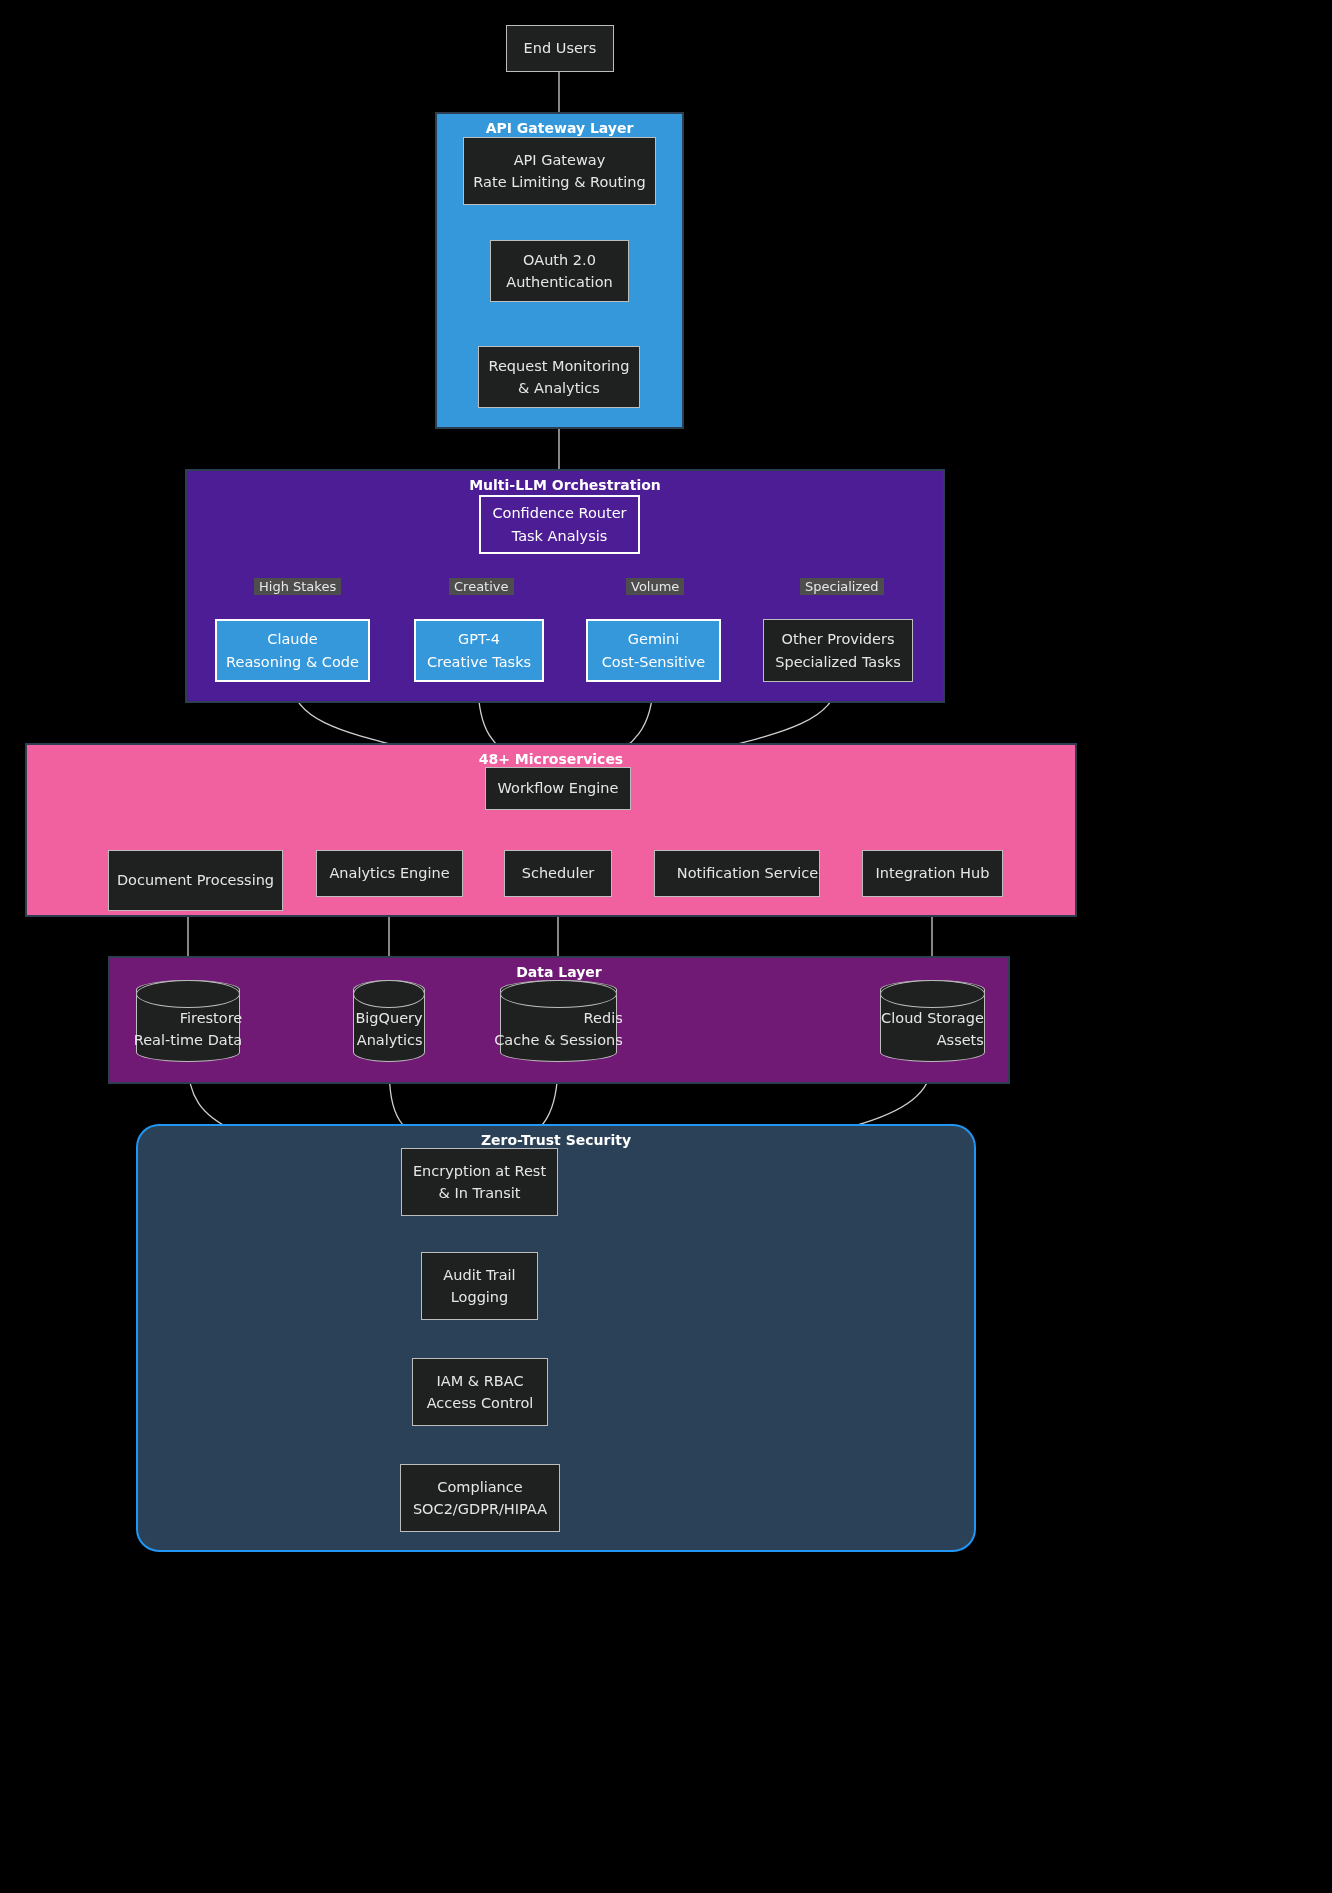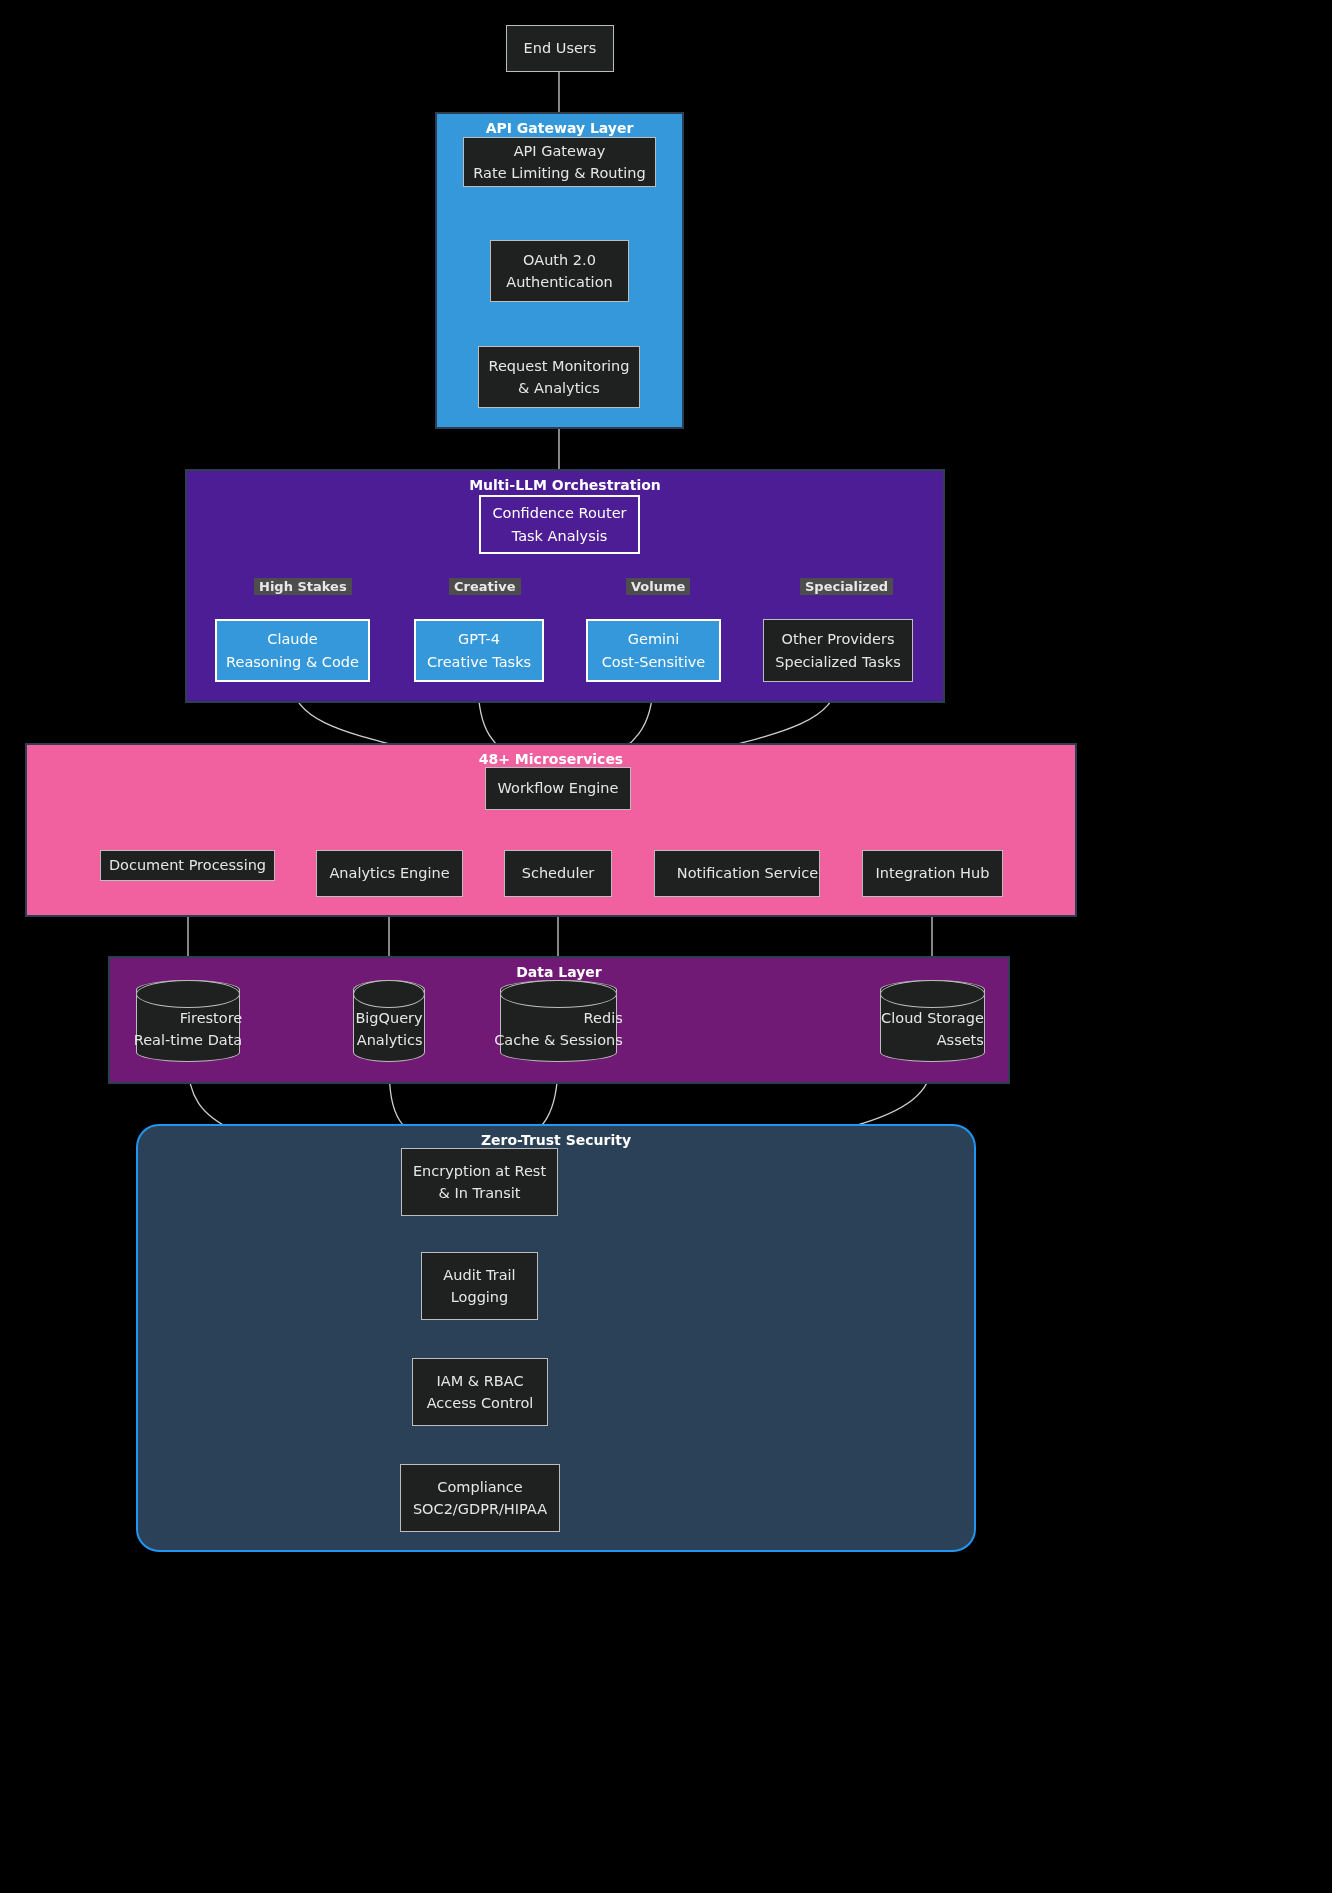--- a/index.html
+++ b/index.html
@@ -29,21 +29,21 @@
        align-items:center;justify-content:center;text-align:center;
        color:#e6e6e6;font-size:14.5px;line-height:1.55;}
   .cyl .cbody{position:absolute;inset:0;background:#1f2020;border:1px solid #bdbdbd;
        border-radius:50% / 12%;}
   .cyl .ctop{position:absolute;left:0;right:0;top:0;height:26px;background:#1f2020;
        border:1px solid #bdbdbd;border-radius:50%;}
   .cyl .clabel{position:relative;z-index:3;padding-top:16px;}
   .cyl .clabel span{display:block;white-space:nowrap;text-align:right;}
 
   .elabel{position:absolute;background:#4d4d4d;color:#e8e8e8;font-size:13px;
-       padding:1px 5px;white-space:nowrap;box-sizing:border-box;font-weight:bold;}
+       padding:1px 5px;white-space:nowrap;box-sizing:border-box;}
 </style>
 </head>
 <body>
 
 <div id="canvas">
 
   <svg class="edges" viewBox="0 0 1332 1893">
     <defs>
       <marker id="ah" markerWidth="9" markerHeight="9" refX="7" refY="4.5" orient="auto" markerUnits="userSpaceOnUse">
         <path d="M0,0 L8,4.5 L0,9 z" fill="#cfcfcf"></path>
@@ -95,21 +95,21 @@
     </g>
   </svg>
 
   <div class="node" style="left:506px;top:25px;width:108px;height:47px;">
     <span>End Users</span>
   </div>
 
   <div class="cluster cl-gateway" style="left:435px;top:112px;width:249px;height:317px;">
     <div class="cluster-title">API Gateway Layer</div>
   </div>
-  <div class="node" style="left:463px;top:137px;width:193px;height:50px;">
+  <div class="node" style="left:463px;top:137px;width:193px;height:68px;">
     <span>API Gateway</span>
     <span>Rate Limiting &amp; Routing</span>
   </div>
   <div class="node" style="left:490px;top:240px;width:139px;height:62px;">
     <span>OAuth 2.0</span>
     <span>Authentication</span>
   </div>
   <div class="node" style="left:478px;top:346px;width:162px;height:62px;">
     <span>Request Monitoring</span>
     <span>&amp; Analytics</span>
@@ -144,21 +144,21 @@
     <span>Other Providers</span>
     <span>Specialized Tasks</span>
   </div>
 
   <div class="cluster cl-micro" style="left:25px;top:743px;width:1052px;height:174px;">
     <div class="cluster-title">48+ Microservices</div>
   </div>
   <div class="node" style="left:485px;top:767px;width:146px;height:43px;">
     <span>Workflow Engine</span>
   </div>
-  <div class="node" style="left:100px;top:850px;width:175px;height:31px;text-align:center;">
+  <div class="node" style="left:108px;top:850px;width:175px;height:61px;text-align:center;">
     <span>Document Processing</span>
   </div>
   <div class="node" style="left:316px;top:850px;width:147px;height:47px;">
     <span>Analytics Engine</span>
   </div>
   <div class="node" style="left:504px;top:850px;width:108px;height:47px;">
     <span>Scheduler</span>
   </div>
   <div class="node" style="left:654px;top:850px;width:166px;height:47px;padding-left:21px;">
     <span>Notification Service</span>

